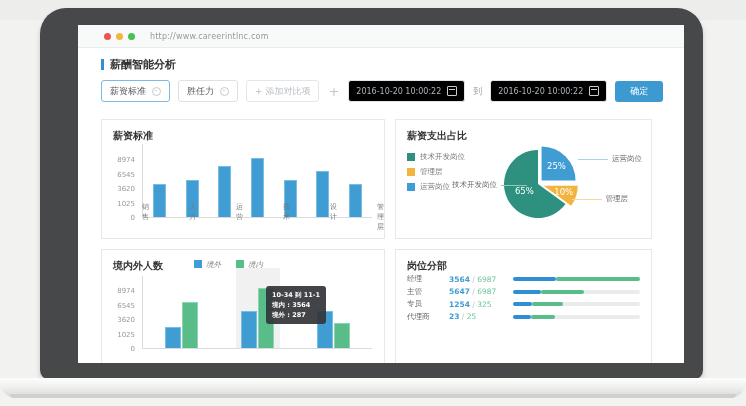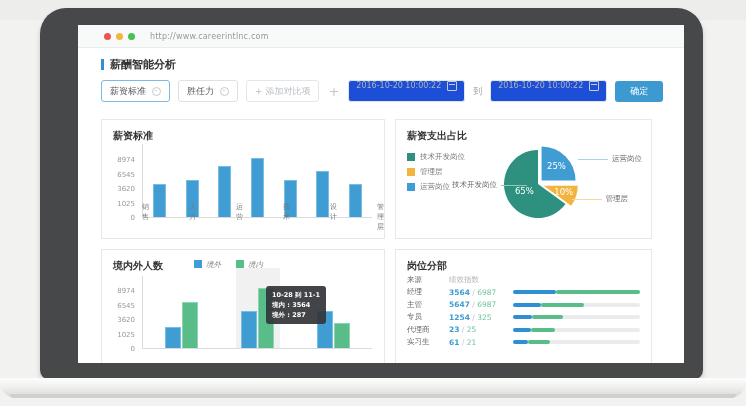--- a/index.html
+++ b/index.html
@@ -30,22 +30,22 @@
   .ptitle{font-size:11px;font-weight:bold;color:#333;}
   
   .filters{margin-top:8px;display:flex;align-items:center;gap:8px;}
   .chip{height:20px;display:inline-flex;align-items:center;gap:6px;padding:0 8px;
     border:1px solid #dde1e5;border-radius:3px;font-size:9px;color:#555;background:#fff;cursor:pointer;}
   .chip.active{border-color:#7db9e0;}
   .chip.ghost{color:#b8bdc2;border-color:#e3e6e9;}
   .rm{width:7px;height:7px;border:1px solid #c3cad0;border-radius:50%;display:inline-block;position:relative;}
   .rm::before{content:"";position:absolute;left:2px;top:2px;width:1.5px;height:1.5px;background:#c3cad0;border-radius:50%;}
   .plus{color:#c3c8cd;font-size:13px;line-height:1;margin:0 1px;cursor:pointer;}
-  .dateinput{height:20px;border:1px solid #e2e5e8;border-radius:3px;display:flex;align-items:flex-start;
-    padding:0 7px;font-size:8px;color:#aeb4b9;gap:6px;background:#1d4ed8;cursor:text;}
+  .dateinput{height:20px;border:1px solid #e2e5e8;border-radius:3px;display:flex;align-items:center;
+    padding:0 7px;font-size:8px;color:#aeb4b9;gap:6px;background:#000000;cursor:text;}
   .cal{width:8px;height:8px;border:1px solid #c8cdd2;border-radius:1px;position:relative;display:inline-block;}
   .cal::before{content:"";position:absolute;left:1px;right:1px;top:2px;height:1px;background:#c8cdd2;}
   .to{font-size:9px;color:#9aa0a5;}
   .confirm{height:21px;background:#3d9ad1;color:#fff;font-size:9px;border:none;border-radius:3px;
     padding:0 15px;cursor:pointer;}
   
   .grid{margin-top:17px;display:grid;grid-template-columns:284px 257px;gap:10px;}
   .panel{border:1px solid #e6e9eb;background:#fff;position:relative;overflow:hidden;}
   .p1,.p2{height:118px;} .p3,.p4{height:119px;}
   .panel-title{font-size:10px;font-weight:bold;color:#333;padding:9px 0 0 11px;}
@@ -227,33 +227,29 @@
                 <div class="gbar" style="height: 37.0708px; background: rgb(63, 157, 212); border-top: 1px solid rgb(121, 189, 226); border-right: 1px solid rgb(121, 189, 226); border-bottom: none; border-left: 1px solid rgb(121, 189, 226); border-image: initial;"></div>
                 <div class="gbar" style="height: 59.5326px; background: rgb(88, 189, 136); border-top: 1px solid rgb(142, 212, 174); border-right: 1px solid rgb(142, 212, 174); border-bottom: none; border-left: 1px solid rgb(142, 212, 174); border-image: initial;"></div>
               </div>
               <div class="slot">
                 <div class="gbar" style="height: 37.0708px; background: rgb(63, 157, 212); border-top: 1px solid rgb(121, 189, 226); border-right: 1px solid rgb(121, 189, 226); border-bottom: none; border-left: 1px solid rgb(121, 189, 226); border-image: initial;"></div>
                 <div class="gbar" style="height: 25.3595px; background: rgb(88, 189, 136); border-top: 1px solid rgb(142, 212, 174); border-right: 1px solid rgb(142, 212, 174); border-bottom: none; border-left: 1px solid rgb(142, 212, 174); border-image: initial;"></div>
               </div>
               <div class="band" style="left: calc(50% - 22px);"></div>
             </div>
           <div class="tooltip">
-            <div>10-28 到 11-1</div>
+            <div>10-34 到 11-1</div>
             <div>境内 : 3564</div>
             <div>境外 : 287</div>
           </div>
         </div>
 
         <div class="panel p4">
           <div class="panel-title">岗位分部</div>
           <div class="tbl" id="p4-table">
-            <div class="trow head">
-              <span class="c-label">来源</span>
-              <span class="c-vals">绩效指数</span>
-            </div>
           <div class="trow">
                 <span class="c-label">经理</span>
                 <span class="c-vals"><span class="v1">3564</span><span class="sep"> / </span><span class="v2">6987</span></span>
                 <span class="c-bar">
                   <span class="seg" style="left: 34%; width: 66%; background: rgb(88, 189, 136);"></span>
                   <span class="seg" style="left: 0px; width: 34%; background: rgb(46, 143, 212);"></span>
                 </span>
               </div>
               <div class="trow">
                 <span class="c-label">主管</span>
@@ -270,28 +266,20 @@
                   <span class="seg" style="left: 15%; width: 24%; background: rgb(88, 189, 136);"></span>
                   <span class="seg" style="left: 0px; width: 15%; background: rgb(46, 143, 212);"></span>
                 </span>
               </div>
               <div class="trow">
                 <span class="c-label">代理商</span>
                 <span class="c-vals"><span class="v1">23</span><span class="sep"> / </span><span class="v2">25</span></span>
                 <span class="c-bar">
                   <span class="seg" style="left: 14%; width: 19%; background: rgb(88, 189, 136);"></span>
                   <span class="seg" style="left: 0px; width: 14%; background: rgb(46, 143, 212);"></span>
-                </span>
-              </div>
-              <div class="trow">
-                <span class="c-label">实习生</span>
-                <span class="c-vals"><span class="v1">61</span><span class="sep"> / </span><span class="v2">21</span></span>
-                <span class="c-bar">
-                  <span class="seg" style="left: 12%; width: 17%; background: rgb(88, 189, 136);"></span>
-                  <span class="seg" style="left: 0px; width: 12%; background: rgb(46, 143, 212);"></span>
                 </span>
               </div>
             </div>
         </div>
 
       </div>
     </div>
   </div>
 </div>
 

